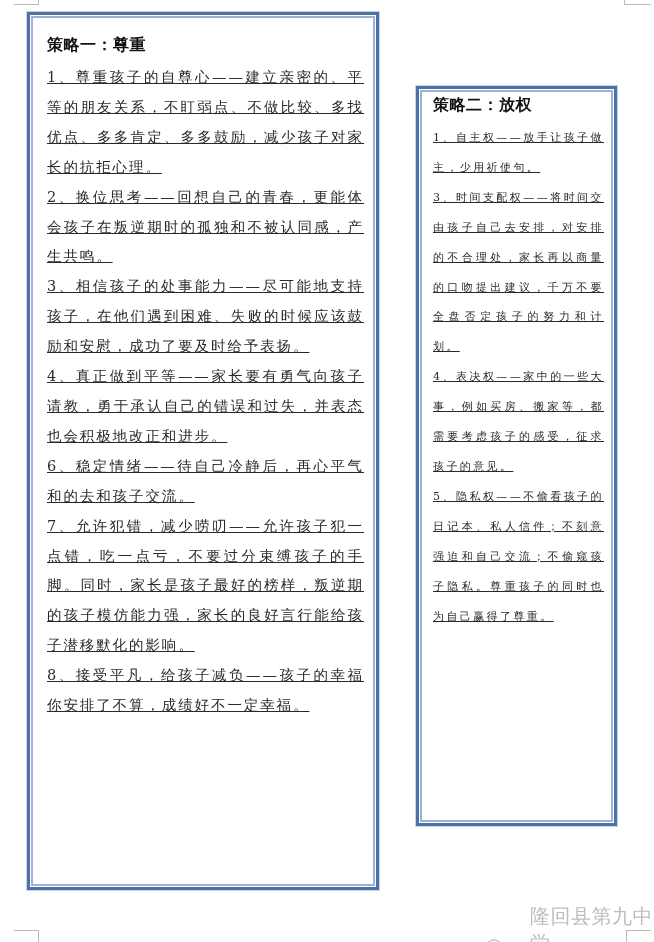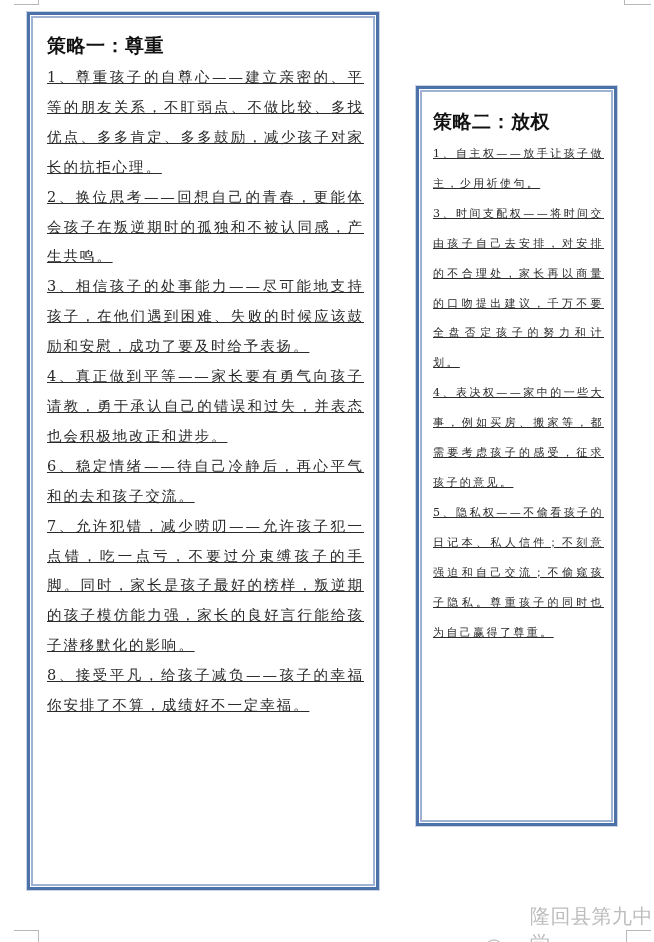--- a/index.html
+++ b/index.html
@@ -18,25 +18,25 @@
   .corner.bl { left: 14px; top: 930px; border-right-width: 1px; border-top-width: 1px; width: 24px; height: 12px; }
   .corner.br { left: 626px; top: 930px; border-left-width: 1px; border-top-width: 1px; width: 24px; height: 12px; }
 
   .box {
     position: absolute; box-sizing: border-box;
     border: 3px solid #4d72a8;
     box-shadow: 0 0 0 1px #c8d3e6, inset 0 0 0 1px #ffffff, inset 0 0 0 3px #9fb2d3;
     background: #ffffff;
   }
   .box-left { left: 27px; top: 12px; width: 352px; height: 878px; padding: 14px 12px 0 17px; }
-  .box-right { left: 416px; top: 86px; width: 201px; height: 740px; padding: 16px 10px 0 14px; }
+  .box-right { left: 416px; top: 86px; width: 201px; height: 740px; padding: 0 10px 0 14px; }
 
   .title {
     font-family: "DejaVu Sans", "Liberation Sans", sans-serif;
-    font-weight: bold; font-size: 19px; color: #111111;
+    font-weight: bold; font-size: 16px; color: #111111;
     height: 32px; line-height: 32px; margin: 0 0 2px 0;
     letter-spacing: 0.5px;
   }
   .item {
     font-size: 14.5px; line-height: 29.9px; letter-spacing: 1.9px;
     margin: 0; text-align: justify; word-break: break-all; text-decoration: underline;
   }
   .box-right .item { letter-spacing: 2.4px; font-size: 11px; }
 
   .watermark {

